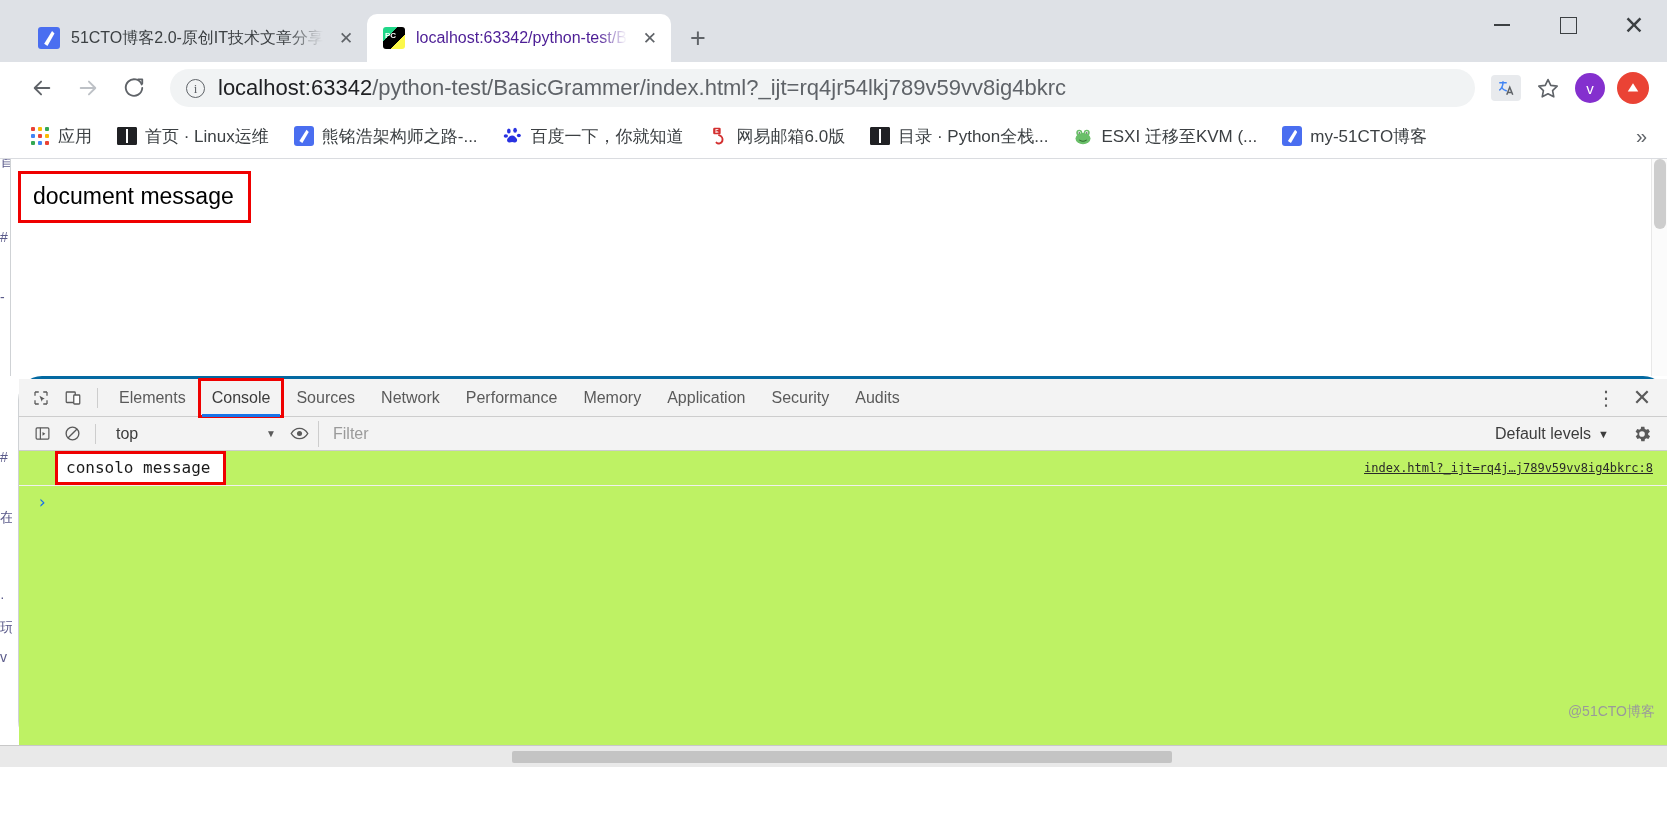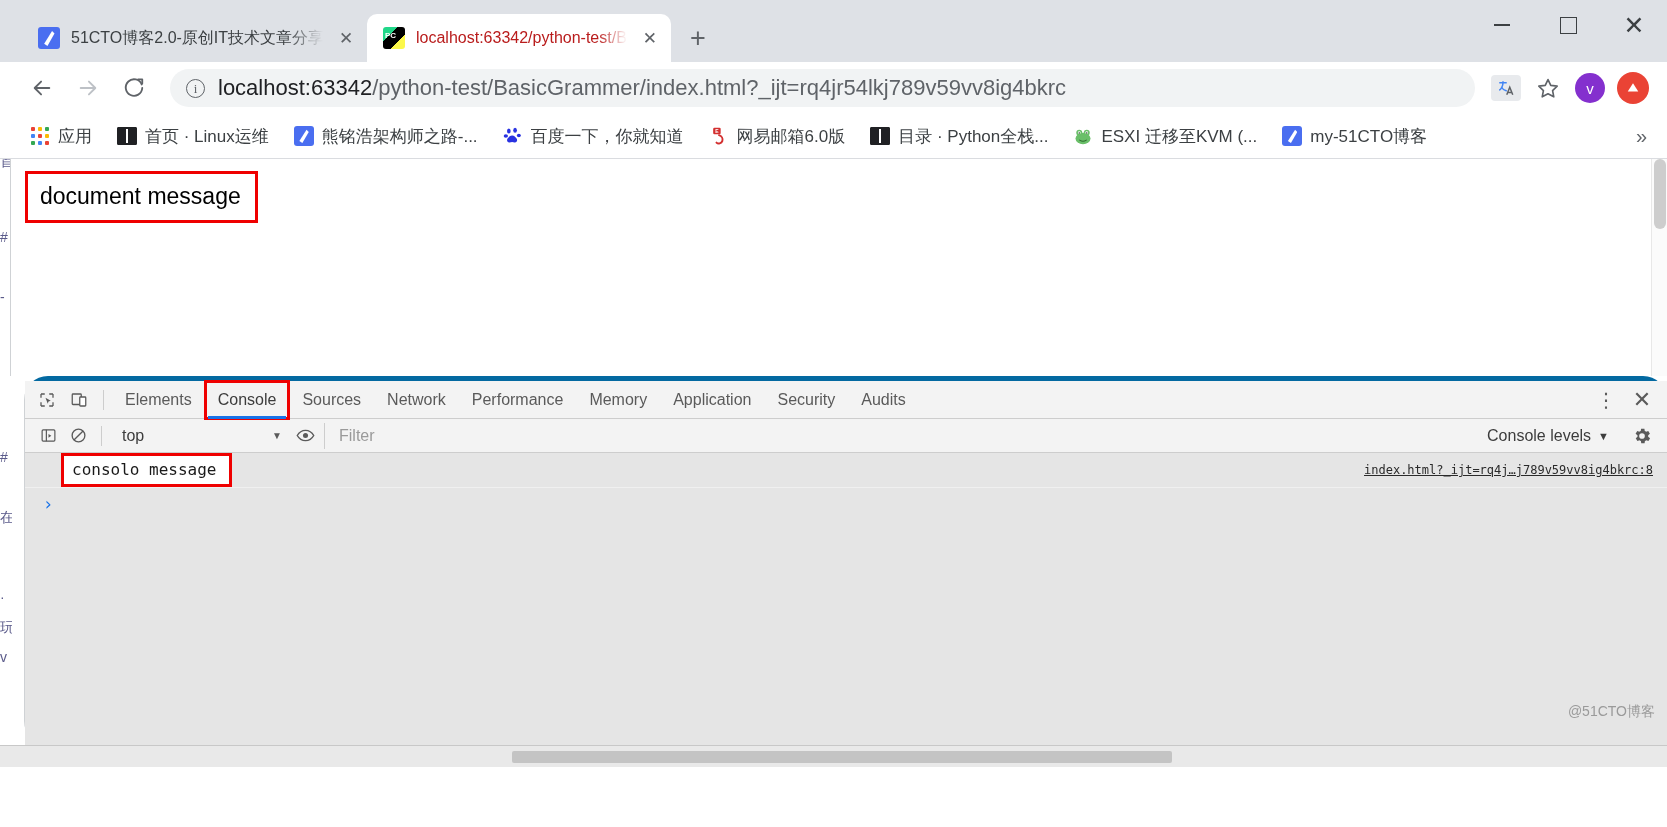--- a/index.html
+++ b/index.html
@@ -74,21 +74,21 @@
   }
   .tab-title {
     font-size: 16px;
     color: #3c4043;
     white-space: nowrap;
     overflow: hidden;
     max-width: 252px;
     -webkit-mask-image: linear-gradient(to right, #000 86%, transparent 100%);
             mask-image: linear-gradient(to right, #000 86%, transparent 100%);
   }
-  .tab.active .tab-title { color: #b91c1c; }
+  .tab.active .tab-title { color: #4c1d95; }
   .tab-close {
     width: 26px; height: 26px;
     margin-left: 10px;
     flex: none;
     display: flex; align-items: center; justify-content: center;
     border-radius: 50%;
     color: #5f6368;
     font-size: 17px;
     line-height: 1;
     cursor: pointer;
@@ -307,21 +307,21 @@
   #page-area {
     position: relative;
     height: 217px;
     flex: none;
     border-left: 1px solid #cfd2d5;
     margin-left: 10px;
     background: #fff;
   }
   #doc-message {
     position: absolute;
-    left: 14px; top: 12px;
+    left: 7px; top: 12px;
     border: 3px solid #ef0000;
     padding: 9px 14px 10px 12px;
     font-size: 23px;
     color: #000;
     background: #fff;
     font-family: "Liberation Sans", sans-serif;
   }
   #page-scrollbar {
     position: absolute;
     right: 0; top: 0;
@@ -334,25 +334,25 @@
     top: 0; left: 2px;
     width: 12px; height: 70px;
     background: #cdcdcd;
     border-radius: 6px;
   }
 
   
   #devtools {
     flex: 1;
     background: #ffffff;
-    border-top: 5px solid #0369a1;
+    border-top: 3px solid #0369a1;
     display: flex;
     flex-direction: column;
     min-height: 0;
-    margin-left: 24px;
+    margin-left: 18px;
     border-left: 1px solid #cfd2d5;
     border-radius: 24px;
   }
   #dt-tabbar {
     height: 38px;
     background: #f3f3f3;
     border-bottom: 1px solid #cdcdcd;
     display: flex;
     align-items: center;
     padding-left: 6px;
@@ -486,21 +486,21 @@
     display: flex; align-items: center; justify-content: center;
     color: #5a5a5a;
     cursor: pointer;
     flex: none;
     margin-right: 8px;
   }
 
   
   #console-body {
     flex: 1;
-    background: #e5e5e5;
+    background: #bef264;
     overflow: hidden;
     position: relative;
     min-height: 0;
   }
   .console-row {
     position: relative;
     display: flex;
     align-items: center;
     min-height: 30px;
     border-bottom: 1px solid #f0f0f0;
@@ -812,21 +812,21 @@
         <div class="cf-icon">
           <svg width="19" height="19" viewBox="0 0 24 24" fill="none" stroke="currentColor" stroke-width="1.8">
               <path d="M1.6 12S5.3 5.5 12 5.5 22.4 12 22.4 12 18.7 18.5 12 18.5 1.6 12 1.6 12z"></path>
               <circle cx="12" cy="12" r="3.2" fill="currentColor" stroke="none"></circle>
             </svg>
         </div>
 
         <div id="filter-input">Filter</div>
 
         <div id="levels-select">
-          <span>Console levels</span>
+          <span>Default levels</span>
           <span style="font-size:11px">▼</span>
         </div>
 
         <div id="cf-settings">
           <svg width="20" height="20" viewBox="0 0 24 24" fill="currentColor">
               <path d="M19.4 13a7.8 7.8 0 0 0 0-2l2.1-1.6-2-3.5-2.5 1a7.7 7.7 0 0 0-1.7-1l-.4-2.6h-4l-.4 2.6c-.6.2-1.2.6-1.7 1l-2.5-1-2 3.5L6.6 11a7.8 7.8 0 0 0 0 2l-2.1 1.6 2 3.5 2.5-1c.5.4 1.1.8 1.7 1l.4 2.6h4l.4-2.6c.6-.2 1.2-.6 1.7-1l2.5 1 2-3.5L19.4 13zM12 15.4A3.4 3.4 0 1 1 12 8.6a3.4 3.4 0 0 1 0 6.8z"></path>
             </svg>
         </div>
       </div>
 

